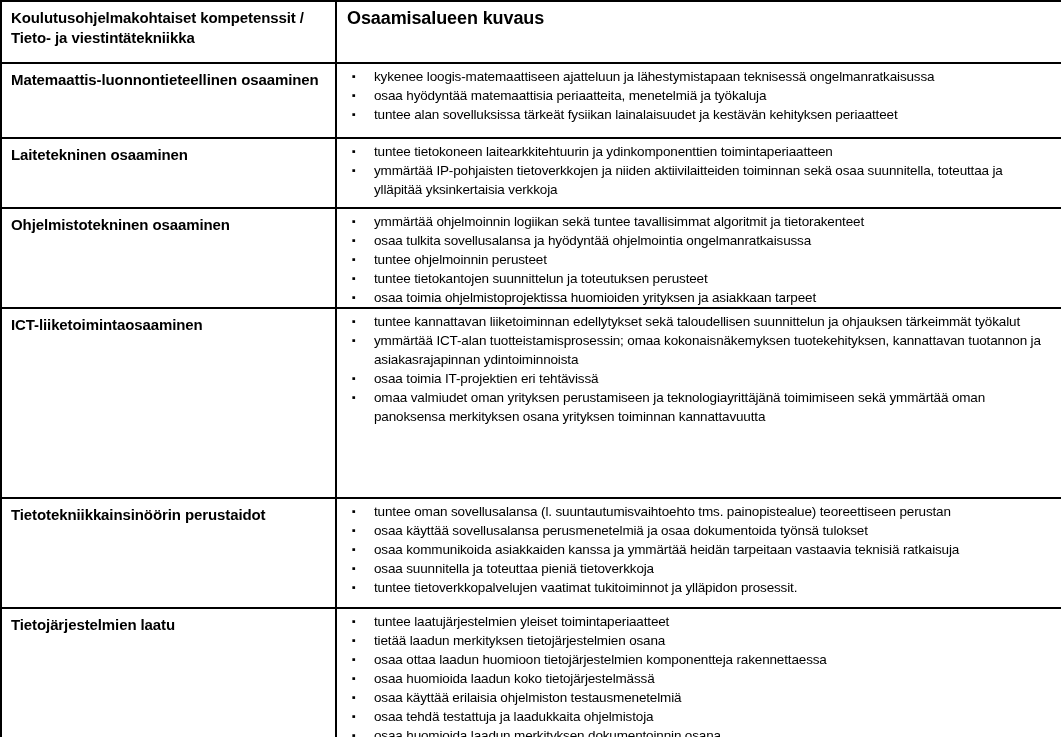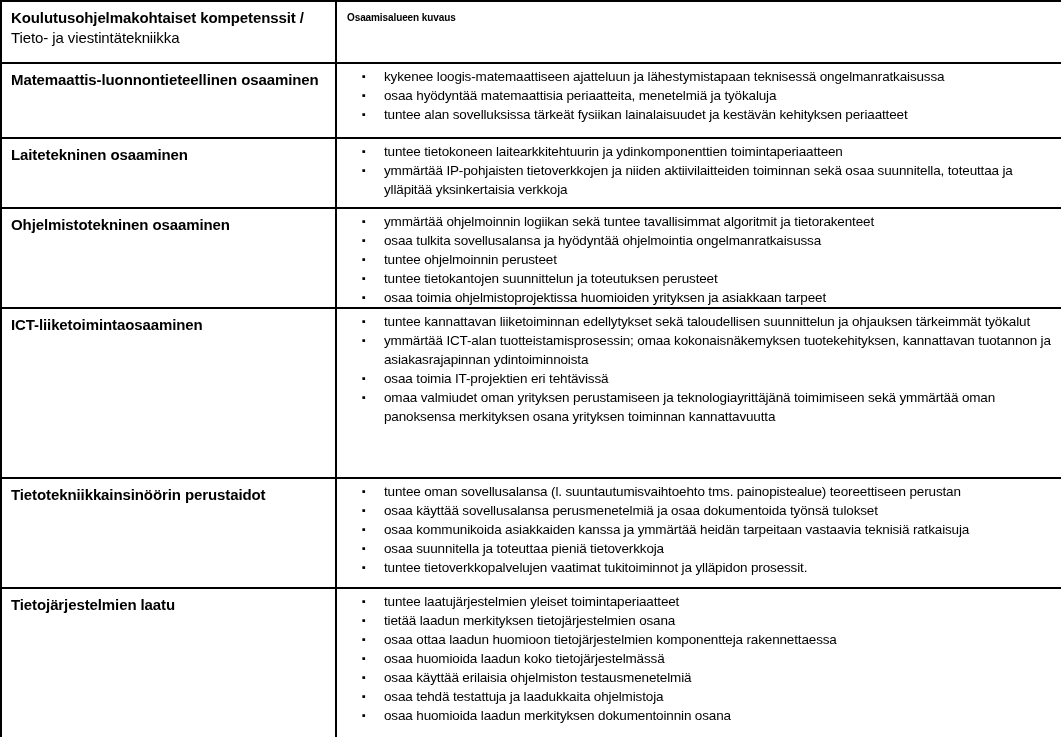--- a/index.html
+++ b/index.html
@@ -34,42 +34,42 @@
   col.right-col { width: 726px; }
 
   th.header-left {
     padding: 6px 10px 0 9px;
     font-size: 15px;
     font-weight: bold;
     line-height: 20px;
     letter-spacing: -0.1px;
   }
   th.header-left .regular-part {
-    font-weight: normal;
+    font-weight: bold;
     text-align: right;
   }
   th.header-right {
     padding: 6px 10px 0 10px;
-    font-size: 10px;
+    font-size: 18px;
     font-weight: bold;
     line-height: 20px;
     letter-spacing: -0.1px;
     margin-top: 23px;
   }
 
   td.title-cell {
     padding: 6px 10px 0 9px;
     font-size: 15px;
     font-weight: bold;
     line-height: 20px;
     letter-spacing: -0.1px;
   }
 
   td.desc-cell {
-    padding: 3px 6px 0 14px;
+    padding: 3px 6px 0 4px;
   }
   ul.bullets {
     margin: 0;
     padding: 0;
     list-style: none;
     font-size: 13.5px;
     line-height: 19px;
     letter-spacing: -0.15px;
   }
   ul.bullets li {
@@ -126,21 +126,21 @@
           <td class="desc-cell">
             <ul class="bullets">
               <li>ymmärtää ohjelmoinnin logiikan sekä tuntee tavallisimmat algoritmit ja tietorakenteet</li>
               <li>osaa tulkita sovellusalansa ja hyödyntää ohjelmointia ongelmanratkaisussa</li>
               <li>tuntee ohjelmoinnin perusteet</li>
               <li>tuntee tietokantojen suunnittelun ja toteutuksen perusteet</li>
               <li>osaa toimia ohjelmistoprojektissa huomioiden yrityksen ja asiakkaan tarpeet</li>
             </ul>
           </td>
         </tr>
-        <tr style="height: 170px;">
+        <tr style="height: 190px;">
           <td class="title-cell"><span>ICT-liiketoimintaosaaminen</span></td>
           <td class="desc-cell">
             <ul class="bullets">
               <li>tuntee kannattavan liiketoiminnan edellytykset sekä taloudellisen suunnittelun ja ohjauksen tärkeimmät työkalut</li>
               <li>ymmärtää ICT-alan tuotteistamisprosessin; omaa kokonaisnäkemyksen tuotekehityksen, kannattavan tuotannon ja asiakasrajapinnan ydintoiminnoista</li>
               <li>osaa toimia IT-projektien eri tehtävissä</li>
               <li>omaa valmiudet oman yrityksen perustamiseen ja teknologiayrittäjänä toimimiseen sekä ymmärtää oman panoksensa merkityksen osana yrityksen toiminnan kannattavuutta</li>
             </ul>
           </td>
         </tr>

